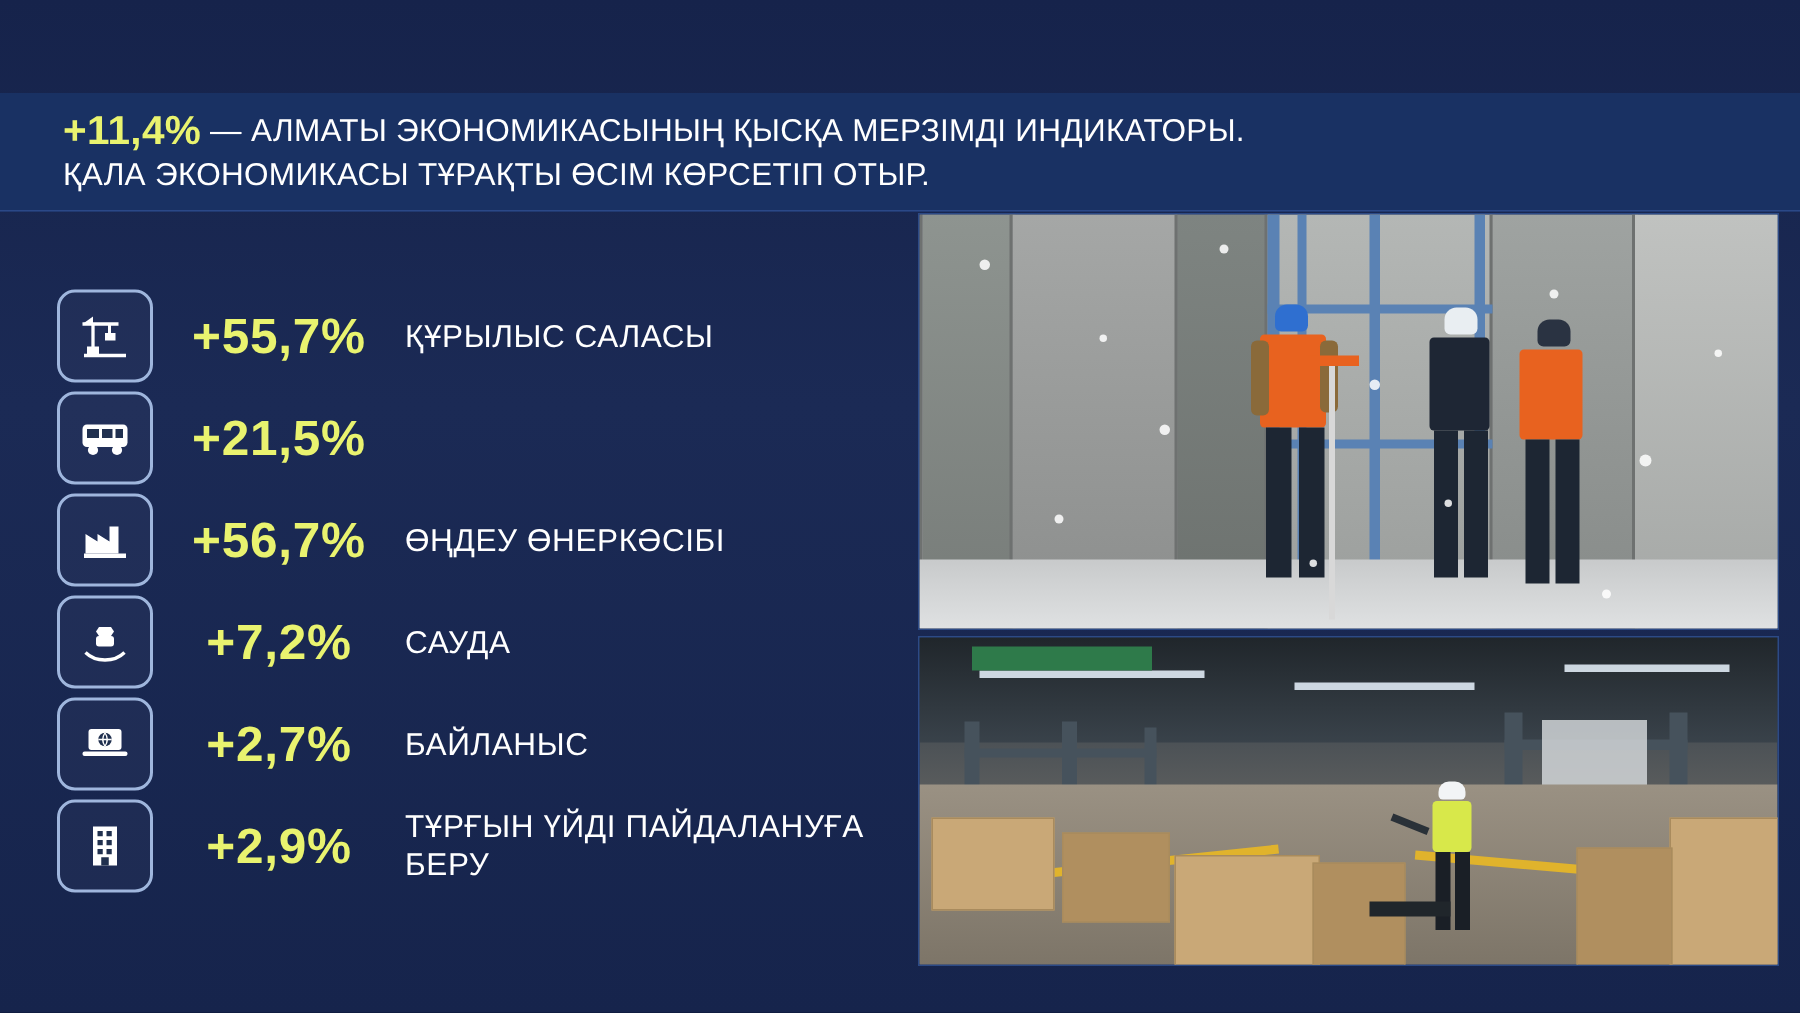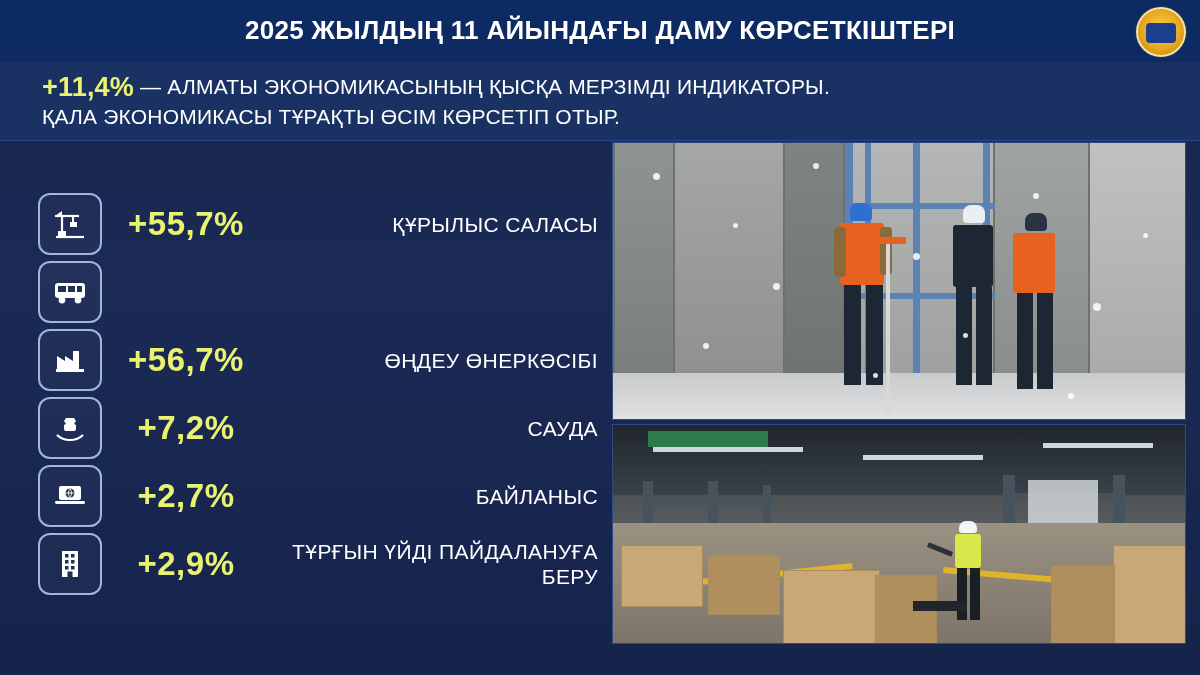--- a/index.html
+++ b/index.html
@@ -142,21 +142,20 @@
     font-size: 33px;
     font-weight: bold;
     letter-spacing: 0.5px;
   }
   .label {
     flex: 1 1 auto;
     color: #ffffff;
     font-size: 21px;
     line-height: 25px;
     letter-spacing: 0.4px;
-    text-align: right;
   }
 
   
   .photo {
     position: absolute;
     overflow: hidden;
     border: 1px solid #2c4a86;
   }
   #photo-top {
     left: 612px;
@@ -206,27 +205,20 @@
   .box { position:absolute; background:#c9a877; border:1px solid #a98b5d; }
   .box.dark { background:#b08f5f; }
   .wkr-vest { position:absolute; background:#d8e84a; border-radius:3px; }
   .wkr-dark { position:absolute; background:#1a1f26; }
 </style>
 </head>
 <body>
 
 <div id="slide">
 
-  <div class="header">
-    <div class="header-title">2025 ЖЫЛДЫҢ 11 АЙЫНДАҒЫ ДАМУ КӨРСЕТКІШТЕРІ</div>
-    <div class="emblem">
-      <div class="sun"></div>
-      <div class="inner"></div>
-    </div>
-  </div>
 
   <div class="subtitle-band">
     <div class="subtitle-line1">
       <span class="pct">+11,4%</span><span> — АЛМАТЫ ЭКОНОМИКАСЫНЫҢ ҚЫСҚА МЕРЗІМДІ ИНДИКАТОРЫ.</span>
     </div>
     <div class="subtitle-line2">ҚАЛА ЭКОНОМИКАСЫ ТҰРАҚТЫ ӨСІМ КӨРСЕТІП ОТЫР.</div>
   </div>
 
 
   <div class="rows">
@@ -251,20 +243,21 @@
       <div class="icon-badge">
         <svg width="36" height="30" viewBox="0 0 36 30">
           <rect x="3" y="6" width="30" height="15" rx="3" fill="#fff"></rect>
           <rect x="6" y="9" width="8" height="6" fill="#20304f"></rect>
           <rect x="16" y="9" width="7" height="6" fill="#20304f"></rect>
           <rect x="25" y="9" width="5" height="6" fill="#20304f"></rect>
           <circle cx="10" cy="23" r="3.4" fill="#fff"></circle>
           <circle cx="26" cy="23" r="3.4" fill="#fff"></circle>
         </svg>
       </div>
+      <div class="value">+21,5%</div>
     </div>
 
     <div class="row">
       <div class="icon-badge">
         <svg width="34" height="30" viewBox="0 0 34 30">
           <path d="M4 24V11l8 5V11l8 5V6h6v18z" fill="#fff"></path>
           <rect x="3" y="24" width="28" height="3" fill="#fff"></rect>
         </svg>
       </div>
       <div class="value">+56,7%</div>

